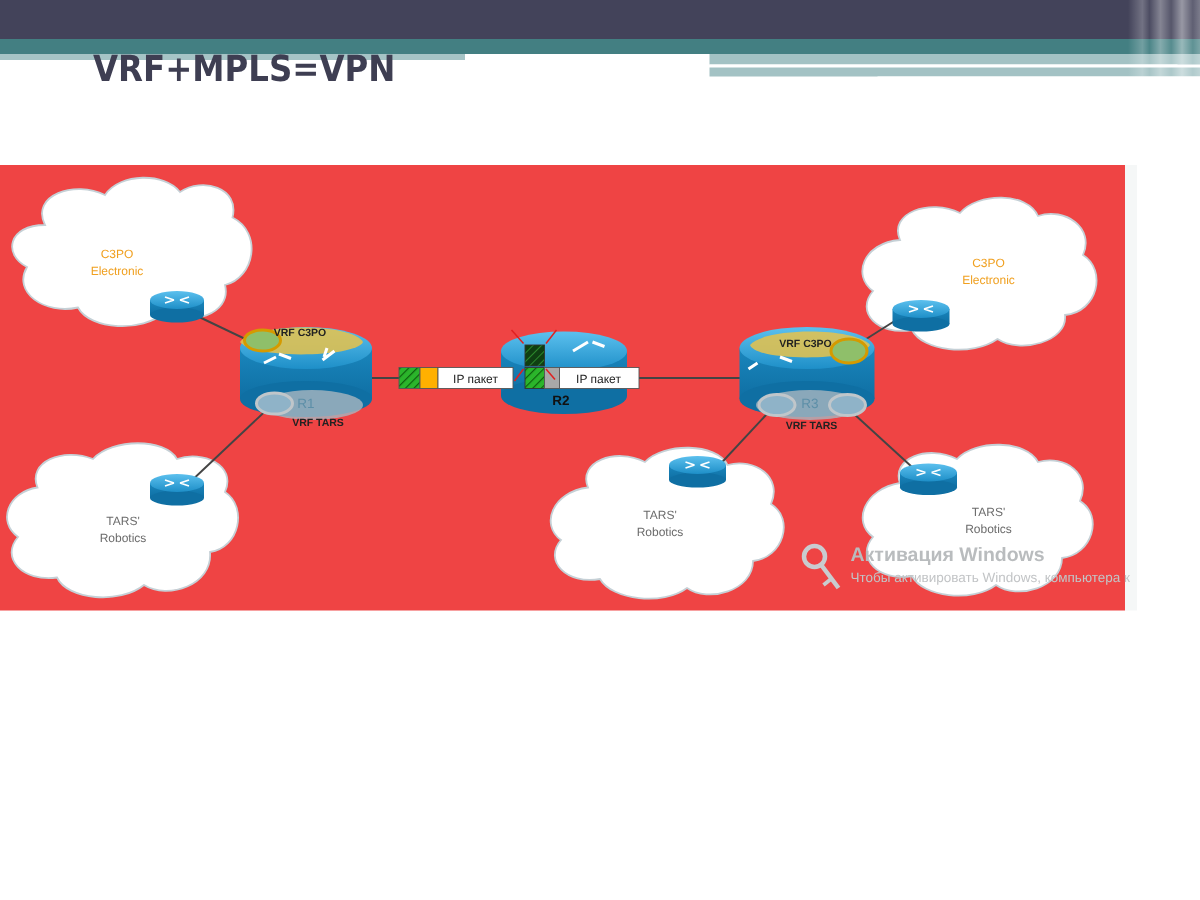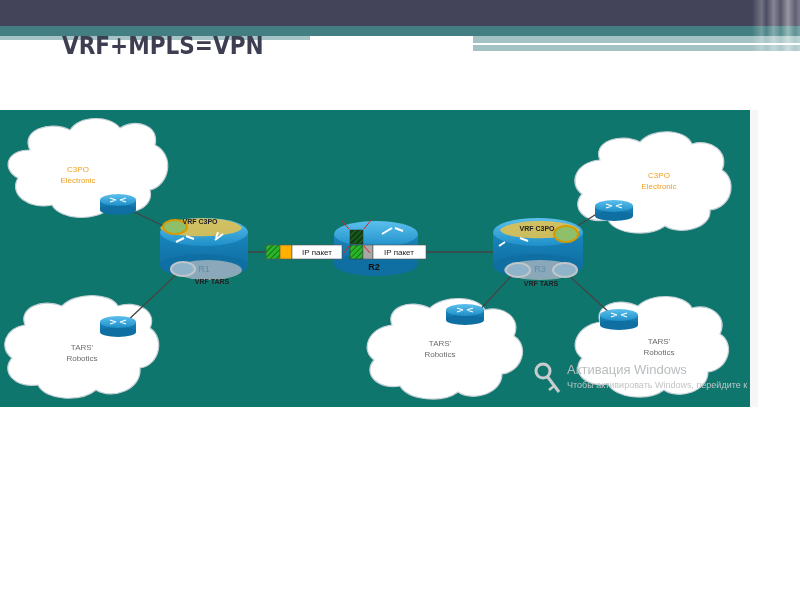--- a/index.html
+++ b/index.html
@@ -7,25 +7,25 @@
   .topbar { position:absolute; left:0; top:0; width:800px; height:26px; background:#43435a; }
   .tealbar { position:absolute; left:0; top:26px; width:800px; height:10px; background:#437f82; }
   .tealbar-light { position:absolute; left:0; top:36px; width:310px; height:4px; background:#a6c4c6; }
   .deco-right1 { position:absolute; left:473px; top:36px; width:327px; height:7px; background:#a3c2c4; }
   .deco-right1-line { position:absolute; left:473px; top:43px; width:312px; height:2px; background:#ffffff; }
   .deco-right2 { position:absolute; left:473px; top:45px; width:327px; height:6px; background:#a3c2c4; }
   .deco-right2-cut { position:absolute; left:585px; top:51px; width:215px; height:2px; background:#ffffff; }
   .vstripes { position:absolute; left:752px; top:0; width:48px; height:55px;
      background:linear-gradient(90deg, rgba(255,255,255,0.0) 0, rgba(255,255,255,0.25) 20%, rgba(255,255,255,0.05) 30%, rgba(255,255,255,0.35) 45%, rgba(255,255,255,0.1) 60%, rgba(255,255,255,0.45) 75%, rgba(255,255,255,0.15) 90%, rgba(255,255,255,0.3) 100%); }
   .title { position:absolute; left:62px; top:32px; font-family:"DejaVu Sans", sans-serif; font-weight:bold; font-size:24px; color:#3e3e52; letter-spacing:0px; transform:scaleX(0.9); transform-origin:left top; }
-  .diagram { position:absolute; left:0; top:110px; width:750px; height:297px; background:#0f766e; }
+  .diagram { position:absolute; left:0; top:110px; width:750px; height:297px; background:#ef4444; }
   .diagram-edge { position:absolute; left:750px; top:110px; width:8px; height:297px; background:#f5f7f7; }
   svg text { font-family:"Liberation Sans", sans-serif; }
   .watermark { position:absolute; left:530px; top:358px; width:240px; height:50px; }
-  .wm-title { position:absolute; left:37px; top:4px; font-family:"Liberation Sans", sans-serif; font-size:13px; color:#b9bcbe; }
+  .wm-title { position:absolute; left:37px; top:4px; font-family:"Liberation Sans", sans-serif; font-size:13px; color:#b9bcbe;font-weight:bold; }
   .wm-sub { position:absolute; left:37px; top:21px; font-family:"Liberation Sans", sans-serif; font-size:9px; color:#c2c4c6; line-height:12px; }
   .wm-key { position:absolute; left:3px; top:4px; width:30px; height:34px; }
 </style>
 </head>
 <body>
 
 <div class="topbar"></div>
 <div class="tealbar"></div>
 <div class="tealbar-light"></div>
 <div class="deco-right1"></div>
@@ -189,15 +189,15 @@
 <div class="diagram-edge"></div>
 
 <div class="watermark">
   <svg class="wm-key" viewBox="0 0 30 34">
     <circle cx="10" cy="9" r="7" fill="none" stroke="#c9cccf" stroke-width="3"></circle>
     <line x1="14" y1="14" x2="26" y2="30" stroke="#c9cccf" stroke-width="3"></line>
     <line x1="21" y1="24" x2="16" y2="28" stroke="#c9cccf" stroke-width="2.5"></line>
   </svg>
   <div class="wm-title">Активация Windows</div>
   <div class="wm-sub">
-    <div>Чтобы активировать Windows, перейдите к</div>
+    <div>Чтобы активировать Windows, компьютера к</div>
   </div>
 </div>
 
 </body></html>

